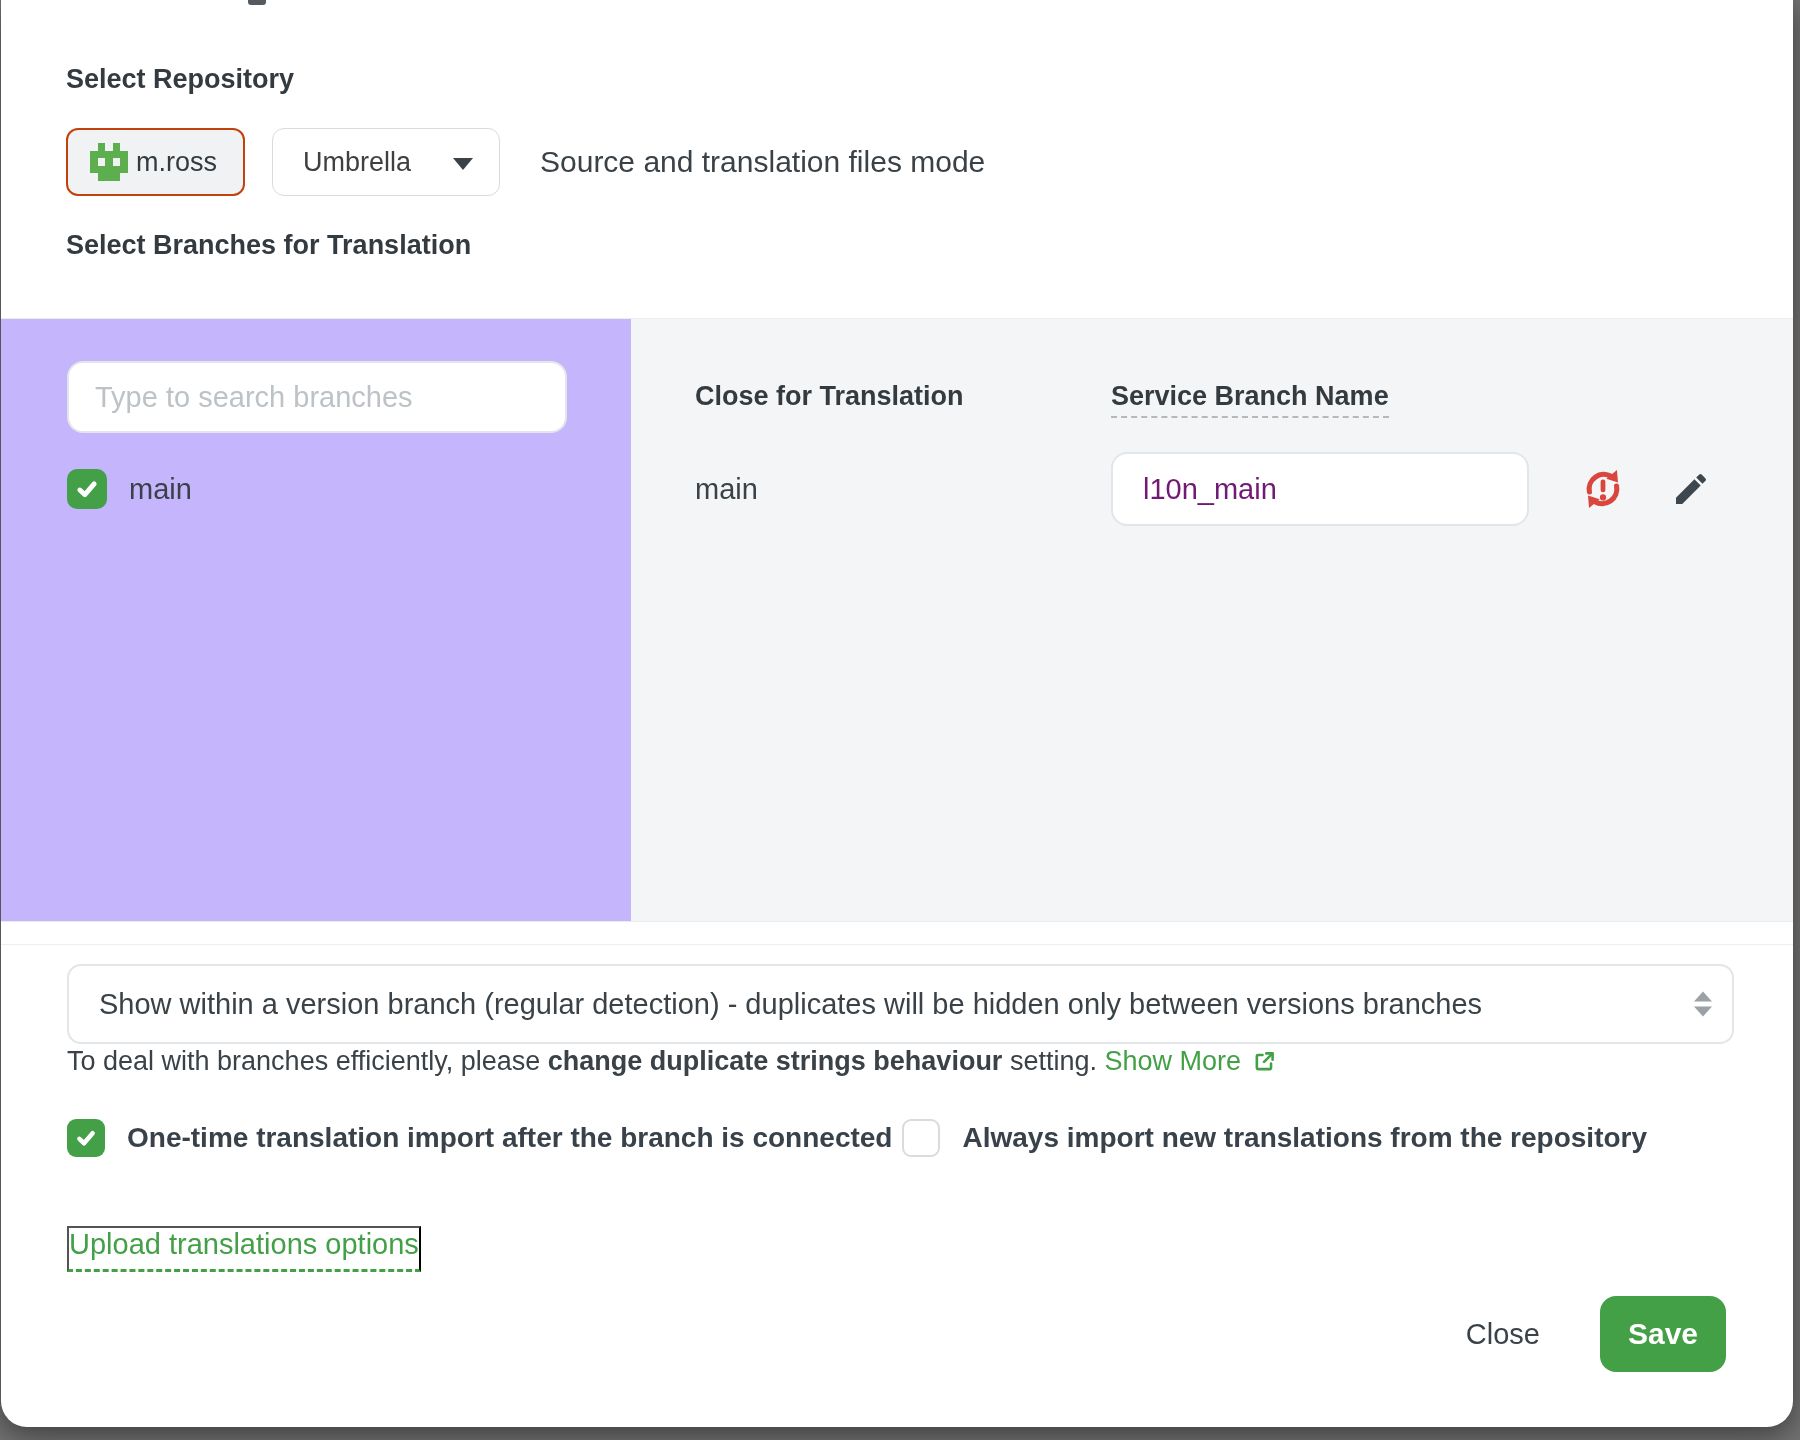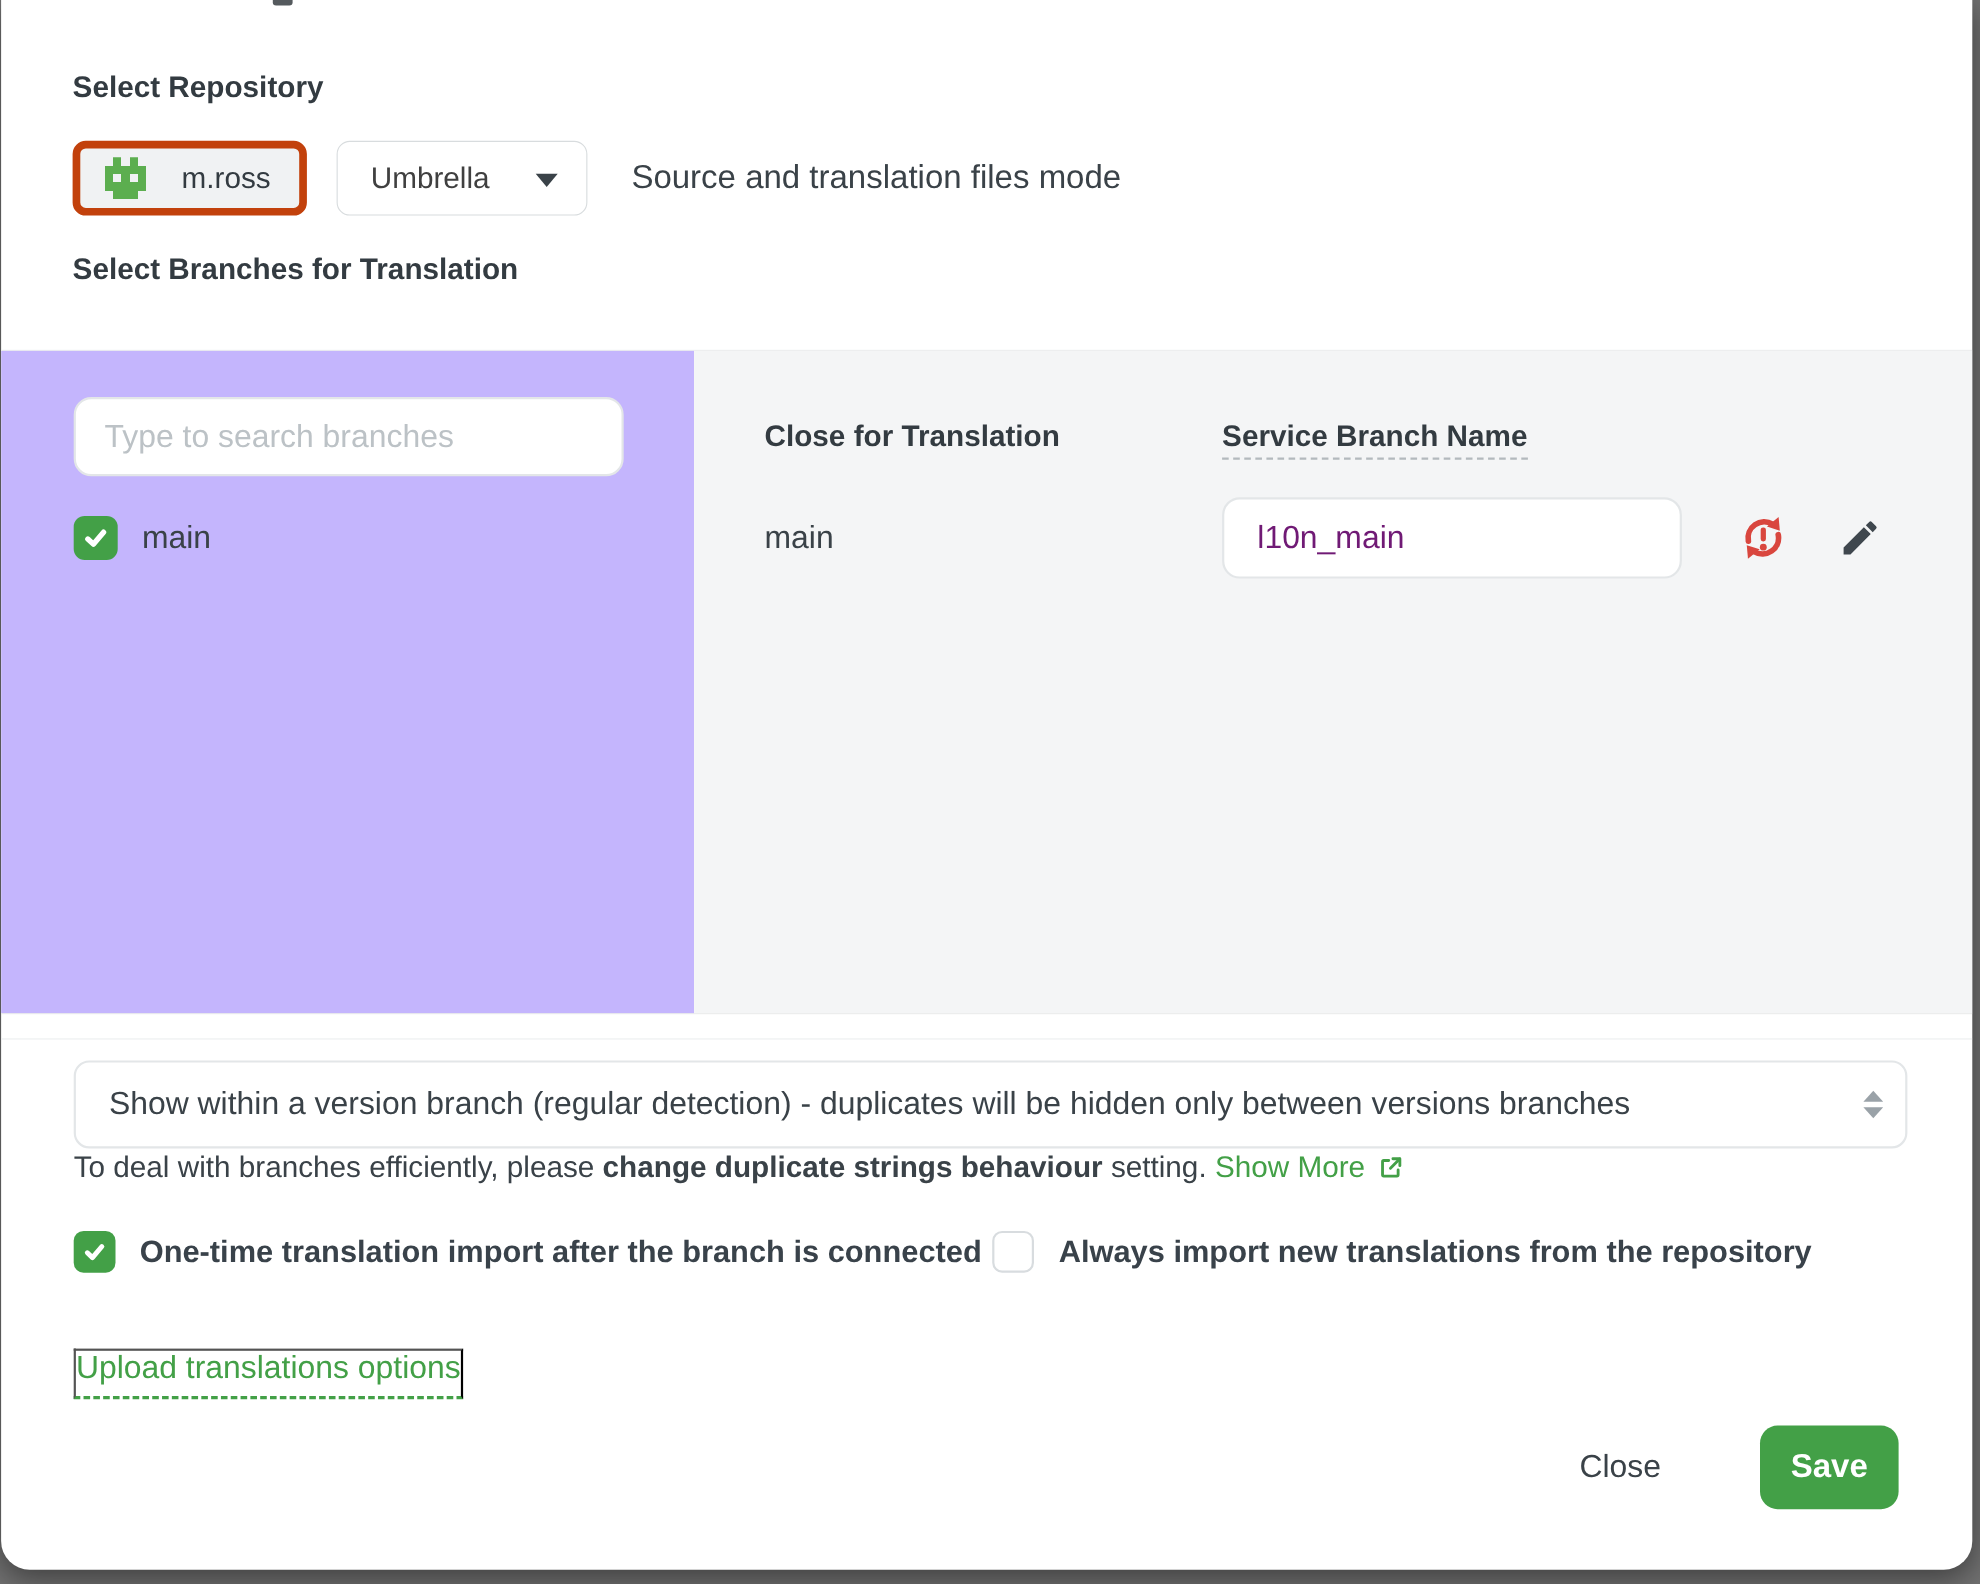--- a/index.html
+++ b/index.html
@@ -20,22 +20,22 @@
   }
   .top-dash { position:absolute; left:247px; top:0; width:18px; height:5px; background:#555a5e; border-radius:0 0 3px 3px; }
 
   .section-heading { position:absolute; left:65px; font-size:27px; font-weight:700; color:#333b41; }
   #repo-heading { top:64px; }
   #branches-heading { top:230px; }
 
   
   .repo-row { position:absolute; left:65px; top:128px; display:flex; align-items:center; }
   .account-btn {
-    height:68px; display:flex; align-items:center; gap:32px; padding:0 26px 0 22px;
-    background:#f0f2f3; border:7px solid #c2410c; border-radius:12px;
+    height:68px; display:flex; align-items:center; gap:8px; padding:0 26px 0 22px;
+    background:#f0f2f3; border:2px solid #c2410c; border-radius:12px;
     font-size:27px; color:#333b41; cursor:pointer;
   }
   .account-btn svg { display:block; }
   .repo-select {
     height:68px; margin-left:27px; padding:0 26px 0 30px; min-width:228px;
     display:flex; align-items:center; gap:24px; justify-content:space-between;
     background:#fff; border:1px solid #d8dcde; border-radius:12px;
     font-size:27px; color:#404040; cursor:pointer;
   }
   .chev { width:0; height:0; border-left:10px solid transparent; border-right:10px solid transparent; border-top:12px solid #3a4248; margin-top:3px; }
@@ -101,21 +101,21 @@
   .opt-row { display:flex; align-items:center; gap:22px; cursor:pointer; height:48px; }
   .opt-row .cb { width:38px; height:38px; border-radius:9px; }
   .opt-row .label { font-size:28px; font-weight:700; color:#39424a; }
 
   .upload-link {
     position:absolute; left:66px; top:1226px; font-size:29px; color:#43a047;
     border-bottom:3px dashed #43a047; padding-bottom:8px; cursor:pointer; background:none;
     font-family:inherit;
   }
 
-  .footer { position:absolute; right:67px; top:1296px; display:flex; gap:84px; }
+  .footer { position:absolute; right:67px; top:1296px; display:flex; gap:54px; }
   .close-btn { font-size:29px; color:#3a4248; background:none; border:none; cursor:pointer; font-family:inherit; padding:10px 6px; }
   .save-btn {
     width:126px; height:76px; background:#43a047; color:#fff; border:none;
     border-radius:16px; font-size:30px; font-weight:700; cursor:pointer; font-family:inherit;
   }
 </style>
 </head>
 <body>
 
 <div class="modal">

